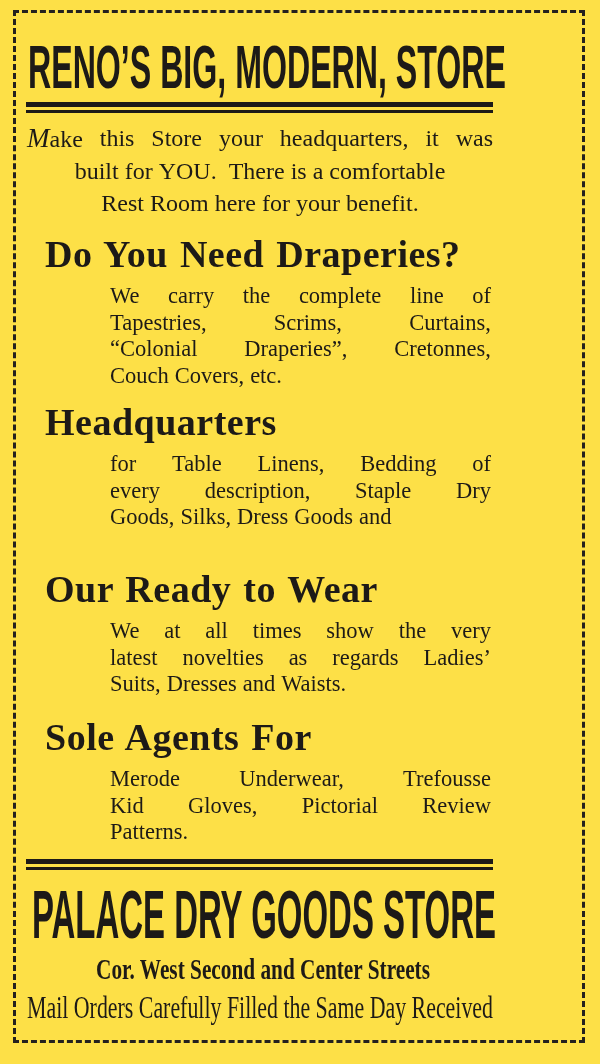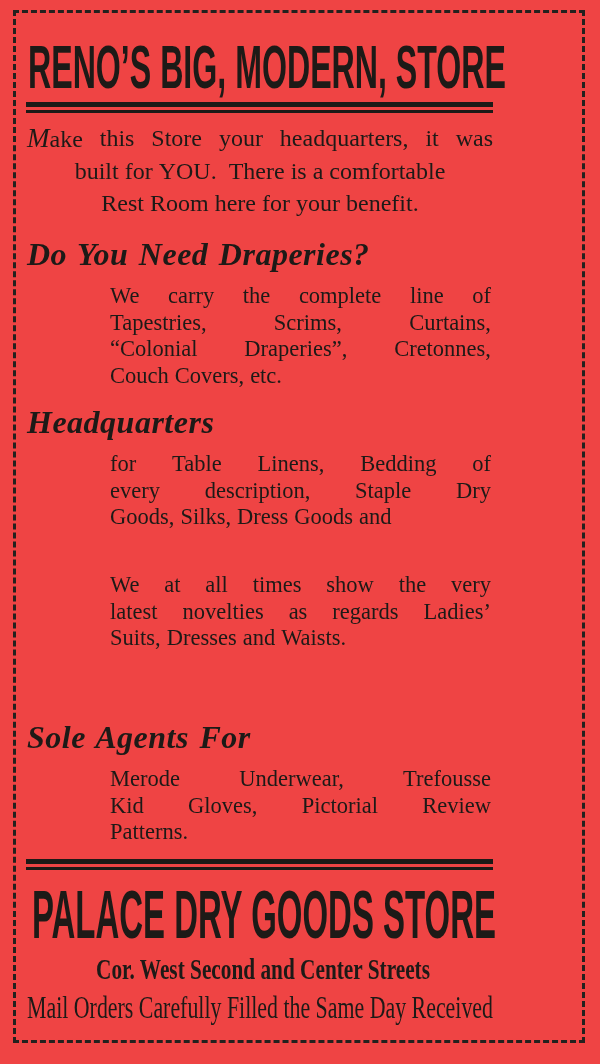--- a/index.html
+++ b/index.html
@@ -1,18 +1,18 @@
 <!DOCTYPE html>
 <html><head>
 <meta charset="utf-8">
 <style>
   html,body{margin:0;padding:0;background:#f5f3ee;}
   .page{
     position:relative;width:600px;height:1064px;overflow:hidden;
-    background:#ef4444;color:#1d1a17;
+    background:#fde047;color:#1d1a17;
     font-family:"Liberation Serif", serif;
     -webkit-font-smoothing:antialiased;
   }
   .frame{
     position:absolute;left:13px;top:10px;width:566px;height:1027px;
     border:3px dashed #24211e;
   }
   
   .svg-head{position:absolute;overflow:visible;}
   .svg-head text{fill:#1d1a17;}
@@ -37,22 +37,22 @@
   }
   .intro .line{line-height:32px;justify-content:center;}
   .intro .line:first-child{justify-content:space-between;gap:16px;}
   .intro .line:first-child span:first-child::first-letter{
     font-style:italic;font-size:27px;
   }
 
   .section{position:absolute;left:27px;width:466px;}
   .sec-0{top:237px;} .sec-1{top:405px;} .sec-2{top:572px;} .sec-3{top:720px;}
   .sec-heading{
-    margin:0 0 12px 0;font-size:32px;line-height:34px;
-    font-weight:bold;font-style:italic;letter-spacing:.5px;word-spacing:2px;
+    margin:0 0 12px 18px;font-size:38px;line-height:34px;
+    font-weight:bold;letter-spacing:.5px;word-spacing:2px;
   }
   .sec-body{margin-left:83px;width:381px;font-size:22.5px;font-family:Liberation Serif, serif;}
   .sec-body .line{line-height:26.5px;}
   .sec-body .line:last-child{justify-content:flex-start;}
 </style>
 </head>
 <body>
 
 <div class="page">
 
@@ -143,20 +143,21 @@
           <span>Goods,</span>
           <span>Silks,</span>
           <span>Dress</span>
           <span>Goods</span>
           <span>and</span>
         </div>
       </div>
   </div>
 
   <div class="section sec-2">
+    <h2 class="sec-heading">Our Ready to Wear</h2>
     <div class="sec-body">
         <div class="line">
           <span>We</span>
           <span>at</span>
           <span>all</span>
           <span>times</span>
           <span>show</span>
           <span>the</span>
           <span>very</span>
         </div>

